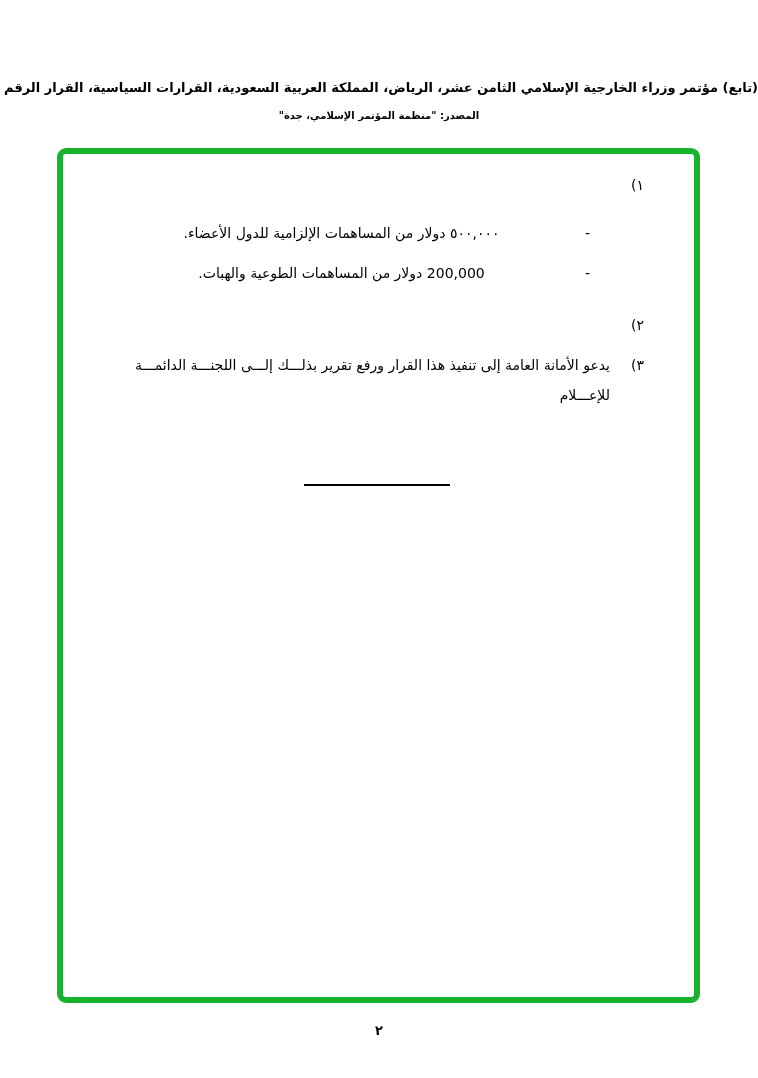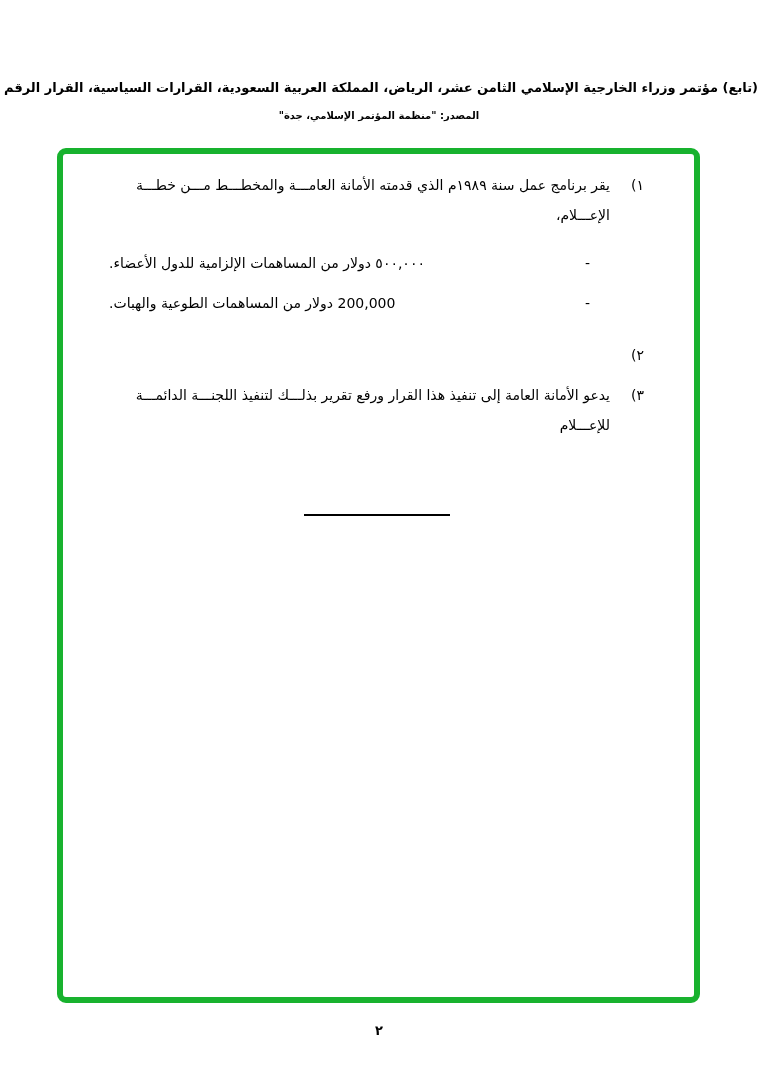--- a/index.html
+++ b/index.html
@@ -44,21 +44,21 @@
   .res-item .item-lines { flex: 1; }
   .res-item .item-lines div { text-align: right; }
 
   .item-2 { margin-top: 22px; }
   .item-3 { margin-top: 10px; }
 
   .sub-bullets { margin-top: 18px; padding-right: 54px; }
   .sub-bullet { display: flex; align-items: flex-start; }
   .sub-bullet + .sub-bullet { margin-top: 10px; }
   .sub-bullet .dash { flex: 0 0 16px; }
-  .sub-bullet .bullet-text { flex: 1; text-align: left; }
+  .sub-bullet .bullet-text { flex: 1; text-align: center; }
 
   .end-separator {
     width: 146px; height: 0;
     border-top: 2px solid #000;
     margin: 74px auto 0 auto;
   }
 
   
   .page-number {
     position: absolute; top: 1023px; left: 0; right: 0;
@@ -74,21 +74,20 @@
   <div class="doc-header">(تابع)  مؤتمر وزراء الخارجية الإسلامي الثامن عشر، الرياض، المملكة العربية السعودية، القرارات السياسية، القرار الرقم ١٨/٤٤-س</div>
 
   <div class="doc-source">المصدر:  "منظمة المؤتمر الإسلامي، جدة"</div>
 
   <div class="resolution-box" style="border-color: rgb(24, 178, 46);">
     <div class="box-content">
 
       <div class="res-item item-1">
         <span class="marker">١)</span>
         <div class="item-lines">
-          <div>يقر برنامج عمل سنة ١٩٨٩م الذي قدمته الأمانة العامـــة والمخطـــط مـــن خطـــة الإعـــلام،</div>
         </div>
       </div>
 
       <div class="sub-bullets">
         <div class="sub-bullet">
           <span class="dash">-</span>
           <span class="bullet-text">٥٠٠,٠٠٠ دولار من المساهمات الإلزامية للدول الأعضاء.</span>
         </div>
         <div class="sub-bullet">
           <span class="dash">-</span>
@@ -98,21 +97,21 @@
 
       <div class="res-item item-2">
         <span class="marker">٢)</span>
         <div class="item-lines">
         </div>
       </div>
 
       <div class="res-item item-3">
         <span class="marker">٣)</span>
         <div class="item-lines">
-          <div>يدعو الأمانة العامة إلى تنفيذ هذا القرار ورفع تقرير بذلـــك لتنفيذ اللجنـــة الدائمـــة للإعـــلام</div>
+          <div>يدعو الأمانة العامة إلى تنفيذ هذا القرار ورفع تقرير بذلـــك إلـــى اللجنـــة الدائمـــة للإعـــلام</div>
         </div>
       </div>
 
       <div class="end-separator"></div>
 
     </div>
   </div>
 
   <div class="page-number">٢</div>
 

